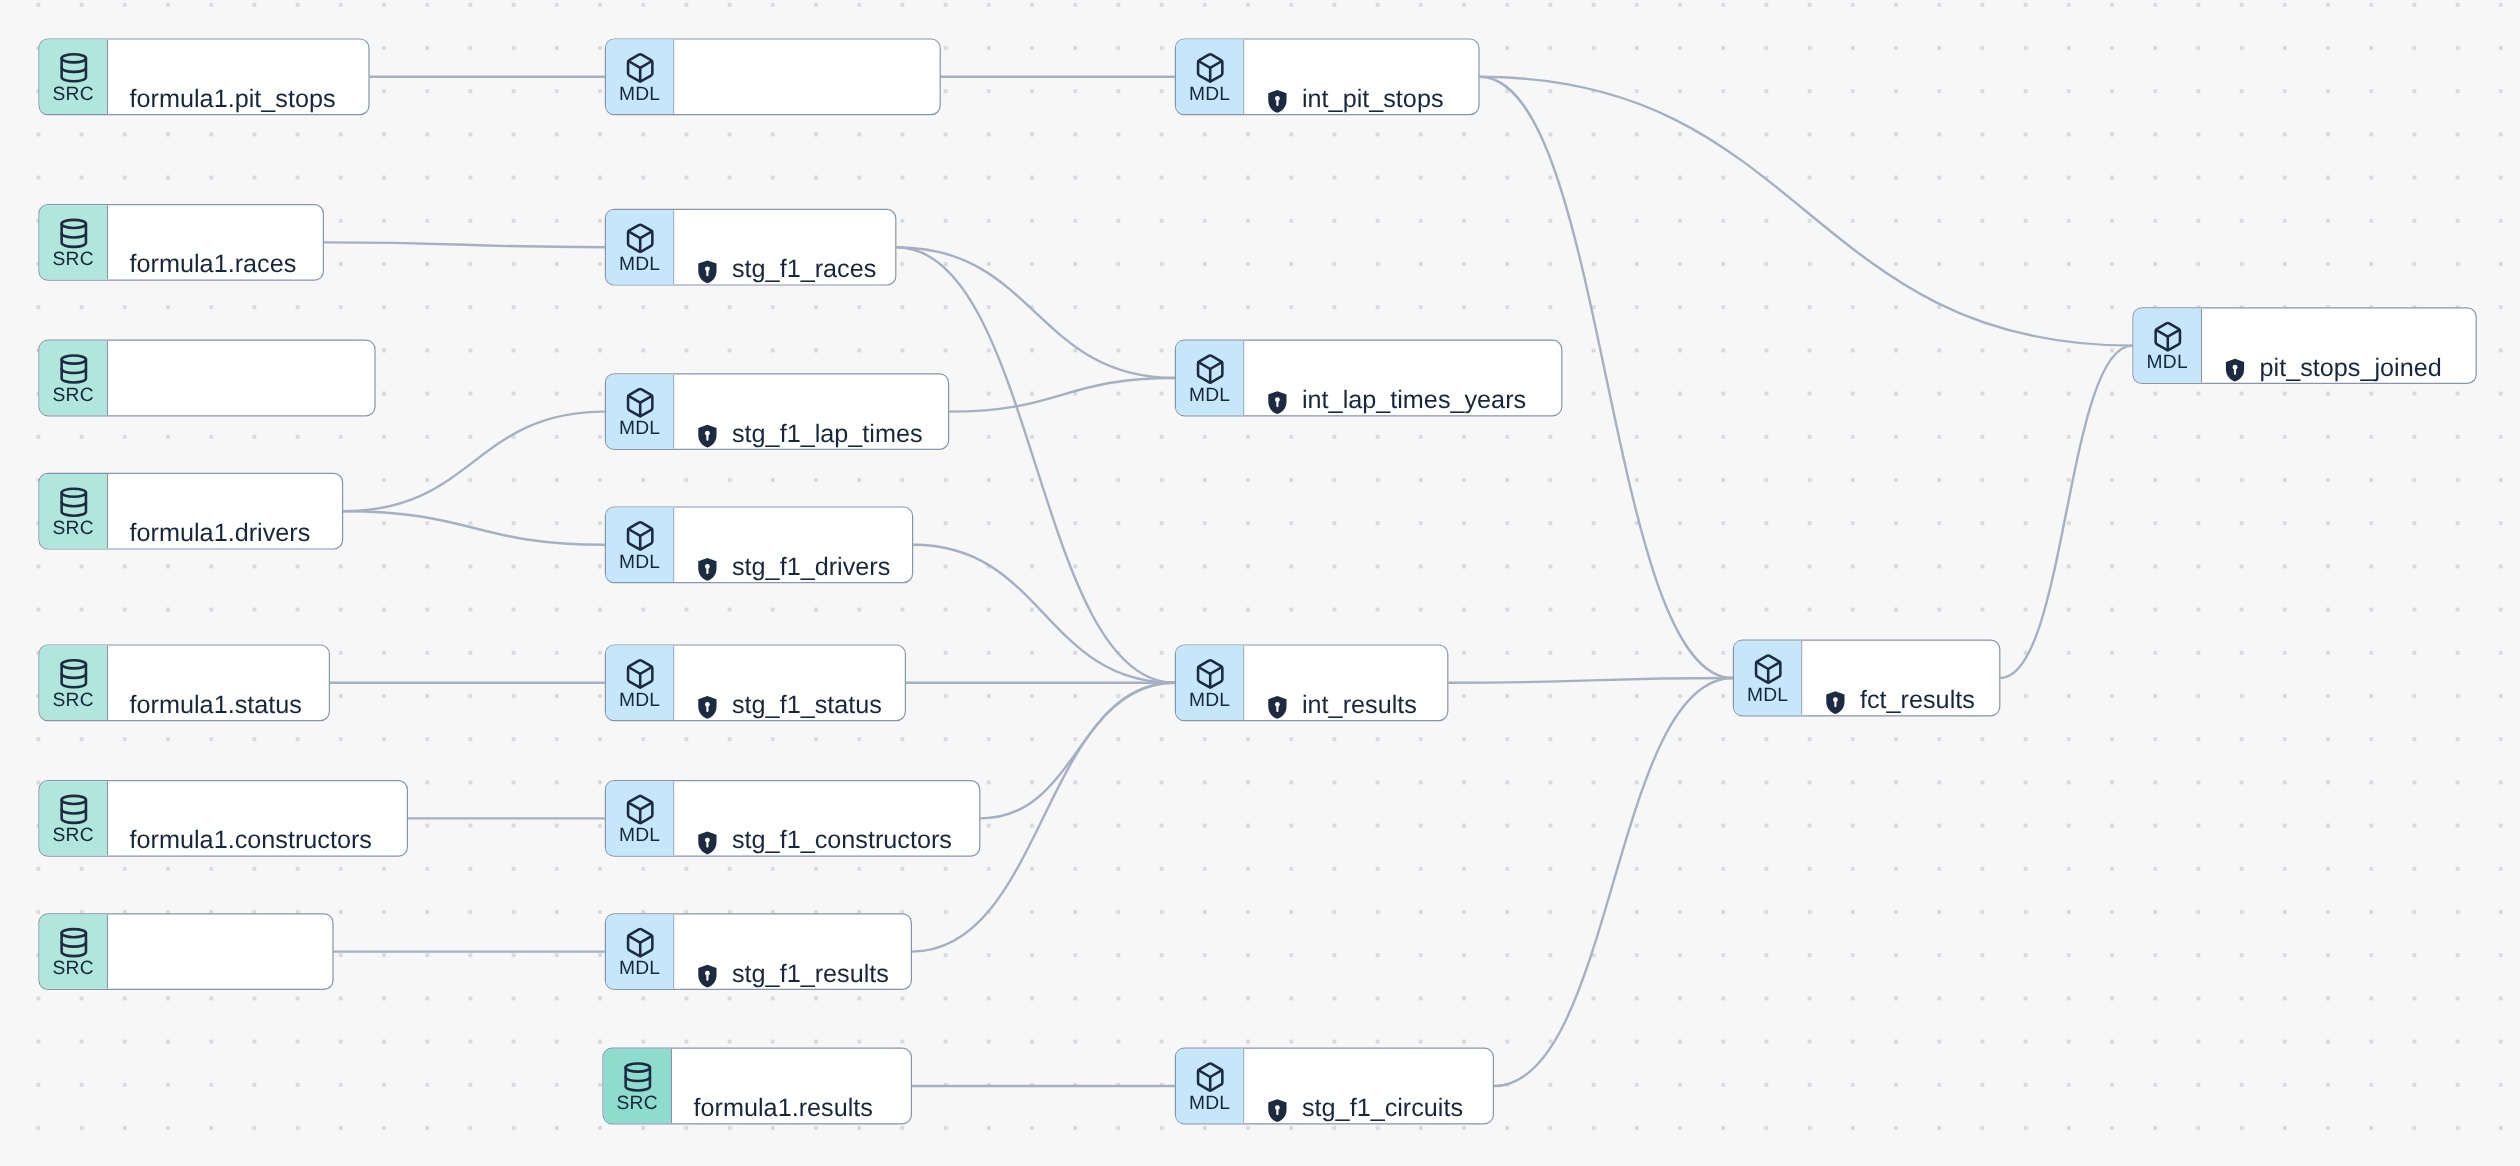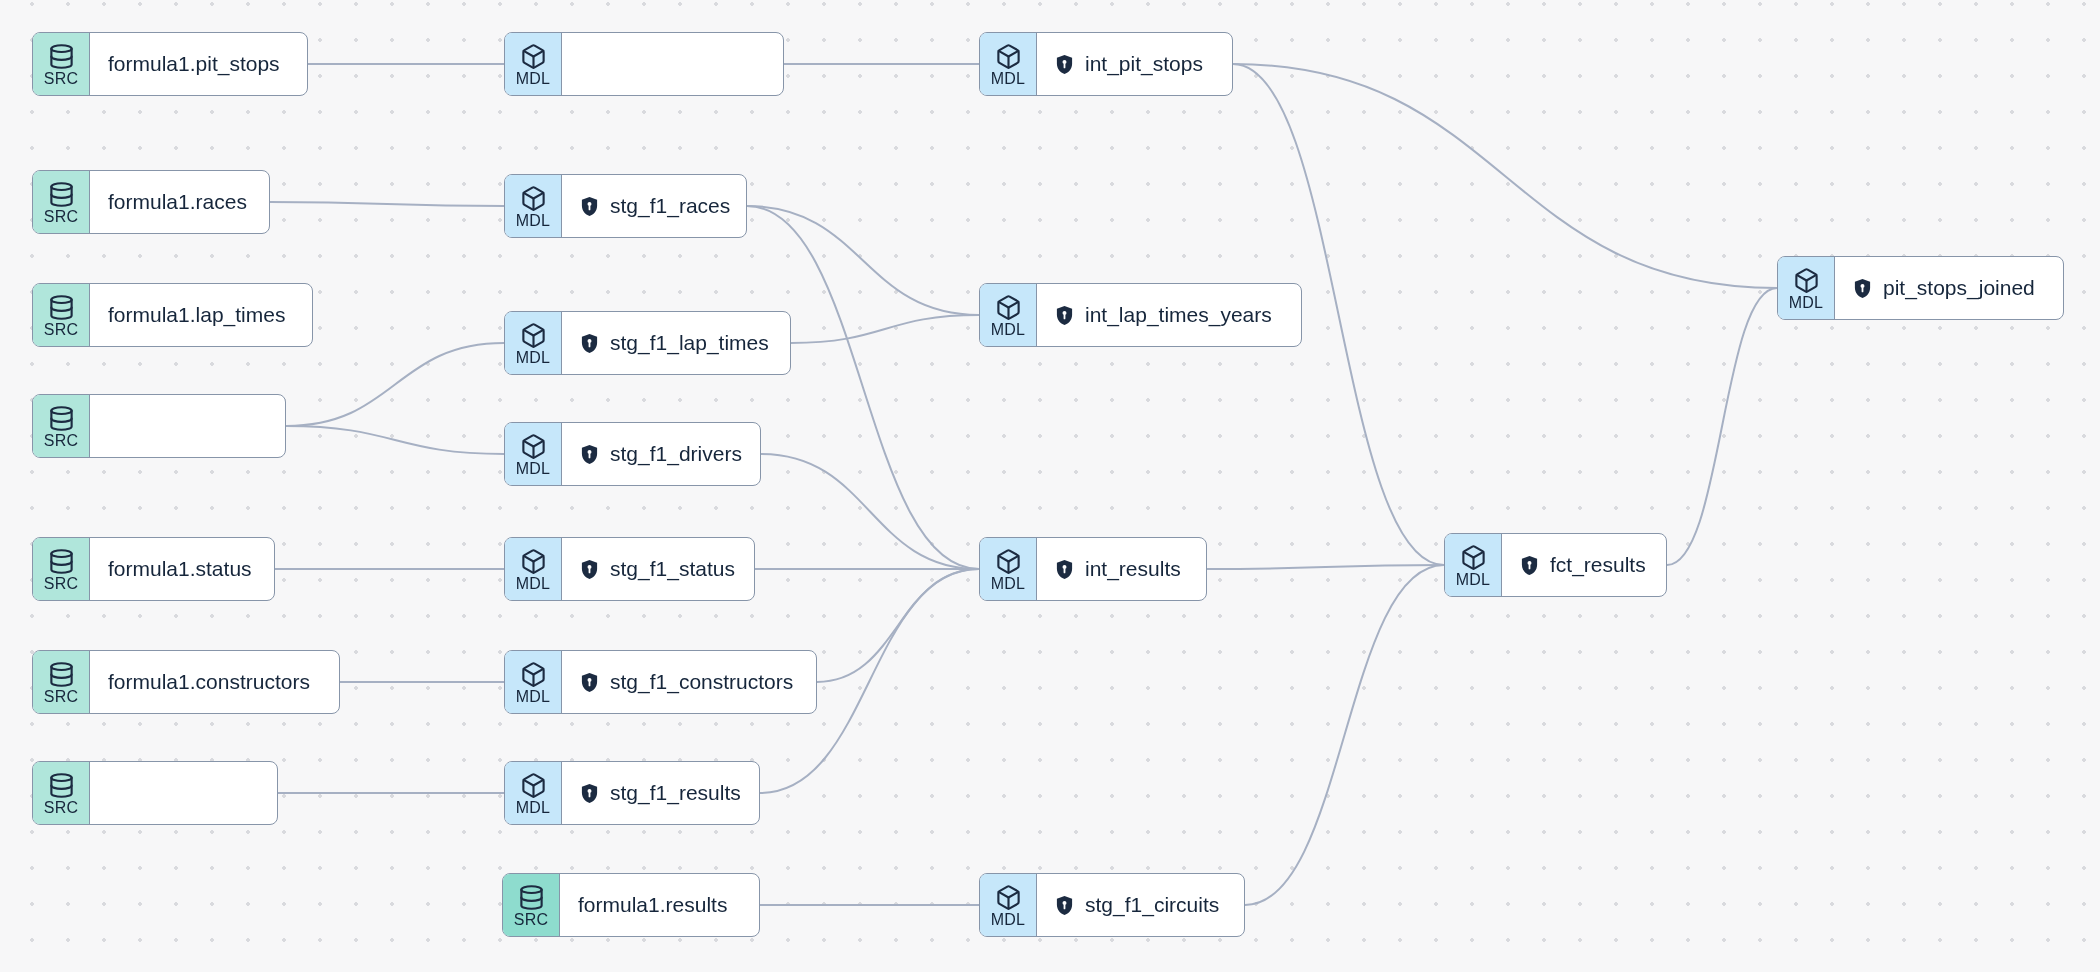--- a/index.html
+++ b/index.html
@@ -55,21 +55,21 @@
     fill: none;
   }
   .badge-text {
     font-size: 16px;
     font-weight: 400;
     letter-spacing: 0.2px;
     line-height: 1.05;
   }
   .label-area {
     display: flex;
-    align-items: center;
+    align-items: flex-end;
     padding: 0 20px 0 18px;
     flex: 1 1 auto;
     white-space: nowrap;
   }
   .shield {
     width: 19px; height: 21px;
     margin-right: 11px;
     flex: 0 0 auto;
   }
   .label {
@@ -138,34 +138,34 @@
       <div class="node" style="left: 32px; top: 283px; width: 281px; height: 64px; color: rgb(22, 38, 59); border-color: rgb(135, 149, 169);">
     <div class="icon-area" style="background: rgb(176, 230, 219); border-right-color: rgb(135, 149, 169);">
       <svg class="type-icon" viewBox="0 0 24 24" style="stroke: rgb(28, 43, 65);">
         <ellipse cx="12" cy="5" rx="9" ry="3"></ellipse>
         <path d="M21 12c0 1.66-4 3-9 3s-9-1.34-9-3"></path>
         <path d="M3 5v14c0 1.66 4 3 9 3s9-1.34 9-3V5"></path>
       </svg>
 
       <span class="badge-text">SRC</span>
     </div>
-    <div class="label-area">
-
-      <span class="label">formula1.lap_times</span>
-    </div>
   </div>
       <div class="node" style="left: 32px; top: 394px; width: 254px; height: 64px; color: rgb(22, 38, 59); border-color: rgb(135, 149, 169);">
     <div class="icon-area" style="background: rgb(176, 230, 219); border-right-color: rgb(135, 149, 169);">
       <svg class="type-icon" viewBox="0 0 24 24" style="stroke: rgb(28, 43, 65);">
         <ellipse cx="12" cy="5" rx="9" ry="3"></ellipse>
         <path d="M21 12c0 1.66-4 3-9 3s-9-1.34-9-3"></path>
         <path d="M3 5v14c0 1.66 4 3 9 3s9-1.34 9-3V5"></path>
       </svg>
 
       <span class="badge-text">SRC</span>
+    </div>
+    <div class="label-area">
+
+      <span class="label">formula1.drivers</span>
     </div>
   </div>
       <div class="node" style="left: 32px; top: 537px; width: 243px; height: 64px; color: rgb(22, 38, 59); border-color: rgb(135, 149, 169);">
     <div class="icon-area" style="background: rgb(176, 230, 219); border-right-color: rgb(135, 149, 169);">
       <svg class="type-icon" viewBox="0 0 24 24" style="stroke: rgb(28, 43, 65);">
         <ellipse cx="12" cy="5" rx="9" ry="3"></ellipse>
         <path d="M21 12c0 1.66-4 3-9 3s-9-1.34-9-3"></path>
         <path d="M3 5v14c0 1.66 4 3 9 3s9-1.34 9-3V5"></path>
       </svg>
 

